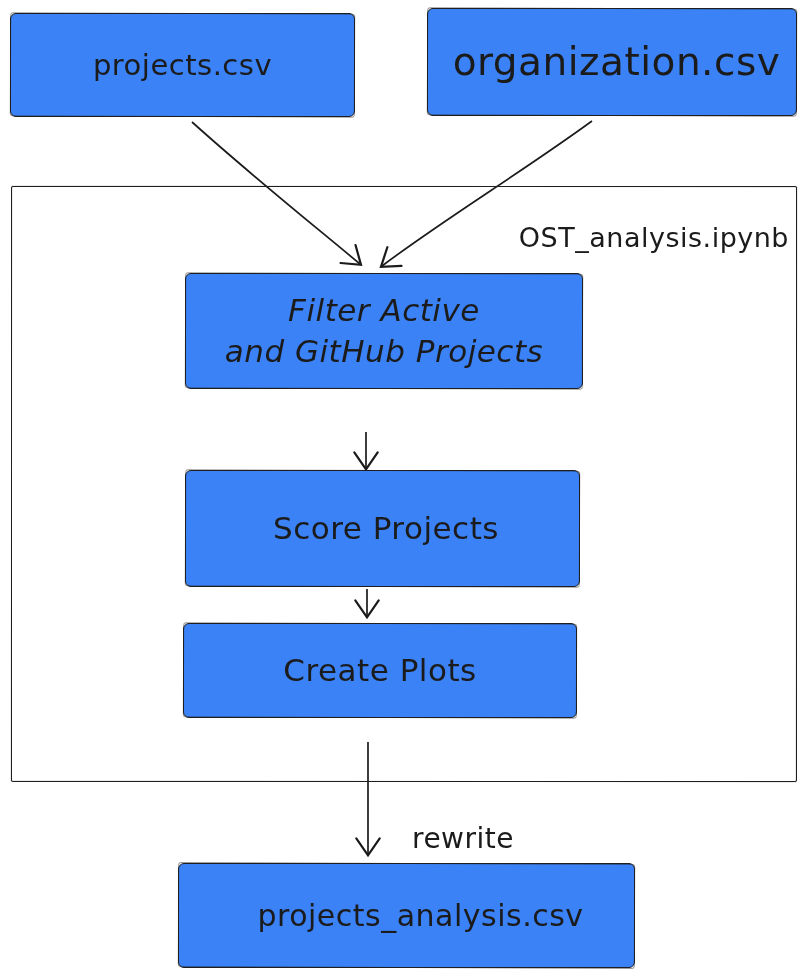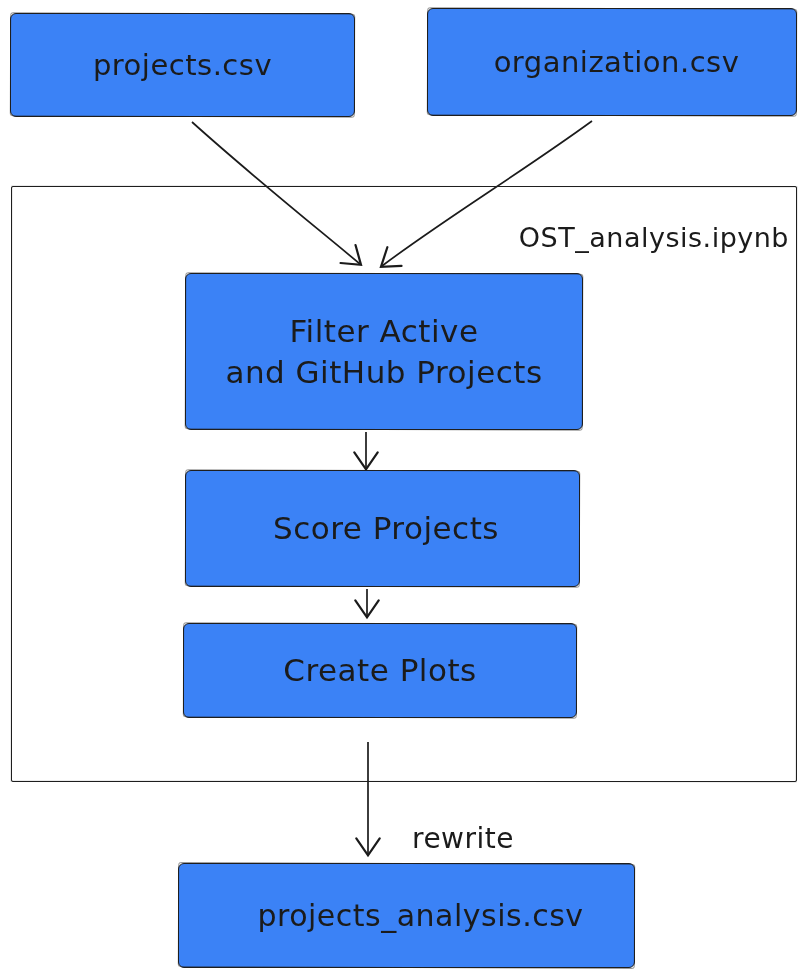--- a/index.html
+++ b/index.html
@@ -61,22 +61,22 @@
     border: 1px solid rgba(31,31,31,0.35);
     transform: rotate(0.05deg);
     pointer-events: none;
   }
   .node-label {
     line-height: 1.32;
     letter-spacing: 0.5px;
     white-space: nowrap;
   }
   .box-projects      { left: 10px;  top: 13px;  width: 345px; height: 104px; font-size: 29px; }
-  .box-organization  { left: 427px; top: 8px;   width: 370px; height: 108px; font-size: 29px; padding-left: 9px; }
-  .box-filter        { left: 185px; top: 273px; width: 398px; height: 157px; font-size: 31px; }
+  .box-organization  { left: 427px; top: 8px;   width: 370px; height: 108px; font-size: 39px; padding-left: 9px; }
+  .box-filter        { left: 185px; top: 273px; width: 398px; height: 116px; font-size: 31px; font-style: italic; }
   .box-score         { left: 185px; top: 470px; width: 395px; height: 117px; font-size: 31px; padding-left: 7px; }
   .box-create        { left: 183px; top: 623px; width: 394px; height: 95px; font-size: 31px; }
   .box-output        { left: 178px; top: 863px; width: 457px; height: 105px; font-size: 30px; padding-left: 28px; }
   .group-title {
     position: absolute;
     right: 16px;
     top: 222px;
     font-size: 27px;
     letter-spacing: 0.5px;
     white-space: nowrap;

